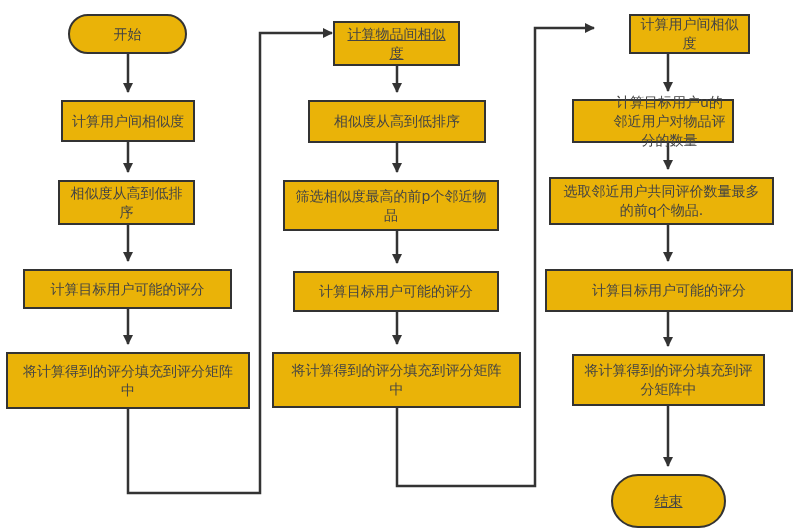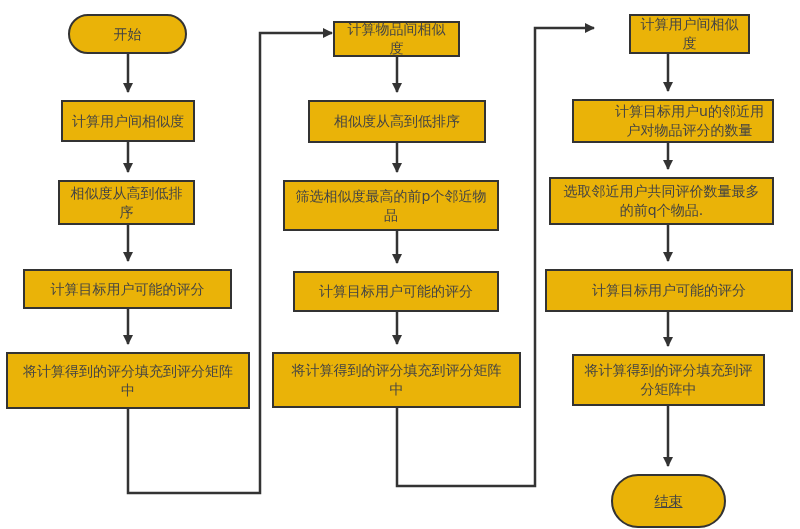--- a/index.html
+++ b/index.html
@@ -56,40 +56,40 @@
 <div class="node" style="left:58px;top:173px;width:137px;height:45px;">
   <span class="label">相似度从高到低排序</span>
 </div>
 <div class="node" style="left:23px;top:262px;width:209px;height:40px;">
   <span class="label">计算目标用户可能的评分</span>
 </div>
 <div class="node" style="left:6px;top:345px;width:244px;height:57px;">
   <span class="label" style="max-width:210px;">将计算得到的评分填充到评分矩阵中</span>
 </div>
 
-<div class="node" style="left:333px;top:14px;width:127px;height:36px;">
+<div class="node" style="left:333px;top:14px;width:127px;height:45px;text-decoration:underline;">
   <span class="label">计算物品间相似度</span>
 </div>
 <div class="node" style="left:308px;top:93px;width:178px;height:43px;">
   <span class="label">相似度从高到低排序</span>
 </div>
 <div class="node" style="left:283px;top:173px;width:216px;height:51px;">
   <span class="label">筛选相似度最高的前p个邻近物品</span>
 </div>
 <div class="node" style="left:293px;top:264px;width:206px;height:41px;">
   <span class="label">计算目标用户可能的评分</span>
 </div>
 <div class="node" style="left:272px;top:345px;width:249px;height:56px;">
   <span class="label" style="max-width:215px;">将计算得到的评分填充到评分矩阵中</span>
 </div>
 
 <div class="node" style="left:629px;top:7px;width:121px;height:40px;">
   <span class="label">计算用户间相似度</span>
 </div>
-<div class="node" style="left:572px;top:92px;width:202px;height:44px;padding-left:39px;">
+<div class="node" style="left:572px;top:92px;width:162px;height:44px;padding-left:39px;">
   <span class="label">计算目标用户u的邻近用户对物品评分的数量</span>
 </div>
 <div class="node" style="left:549px;top:170px;width:225px;height:48px;">
   <span class="label">选取邻近用户共同评价数量最多的前q个物品.</span>
 </div>
 <div class="node" style="left:545px;top:262px;width:248px;height:43px;">
   <span class="label">计算目标用户可能的评分</span>
 </div>
 <div class="node" style="left:572px;top:347px;width:193px;height:52px;">
   <span class="label">将计算得到的评分填充到评分矩阵中</span>

